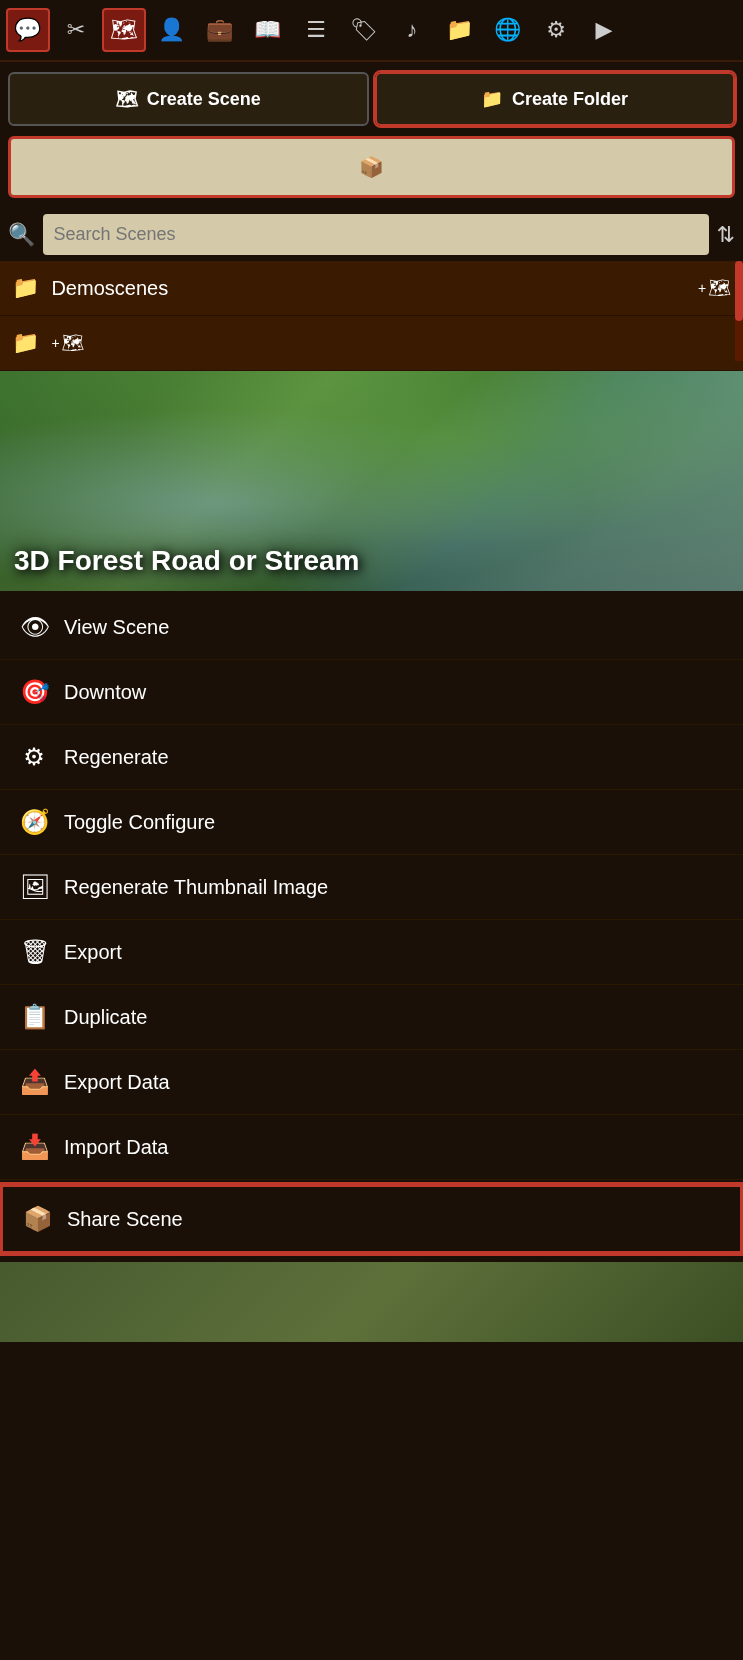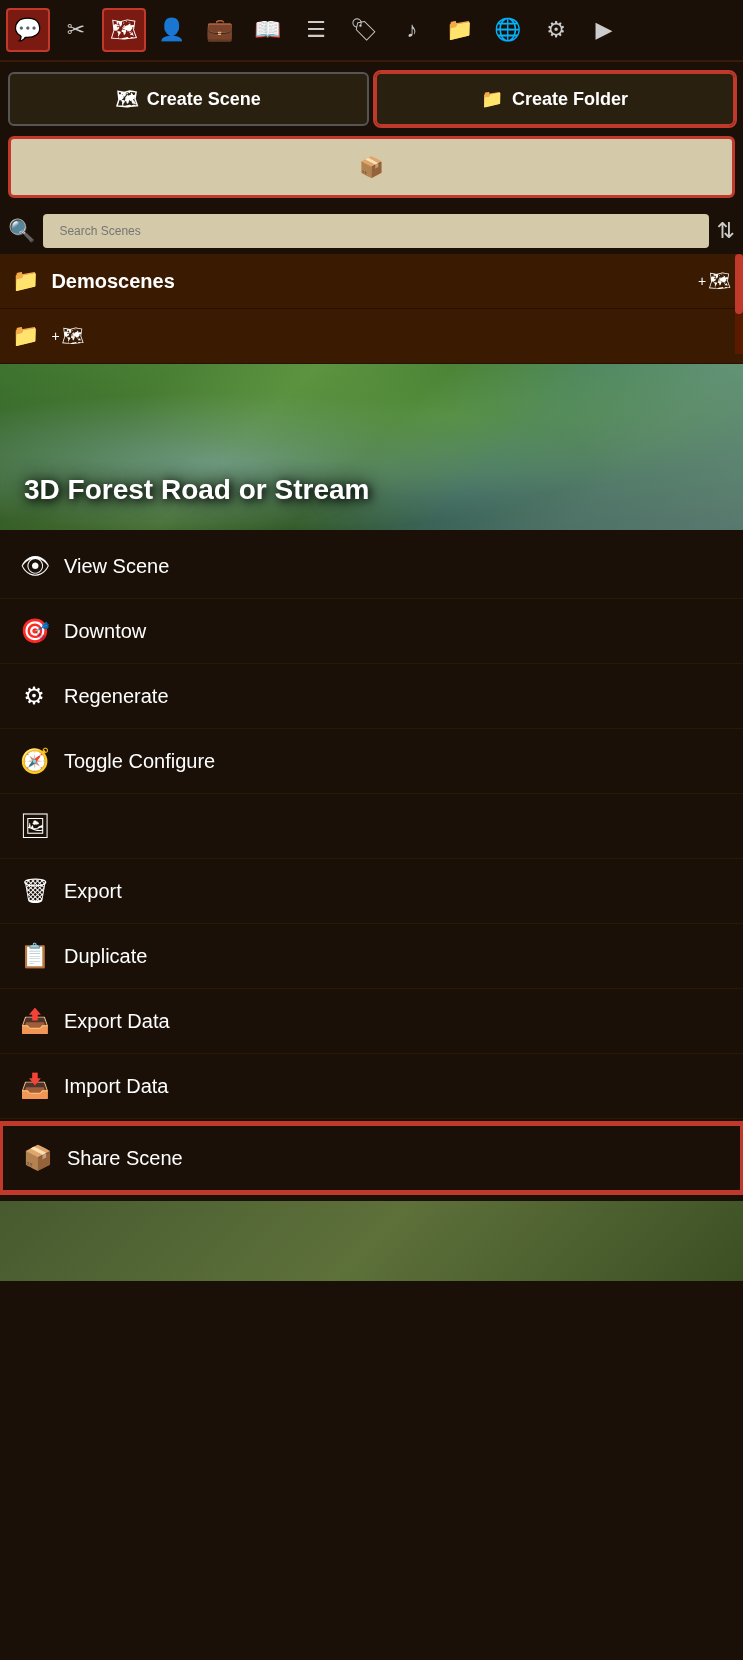--- a/index.html
+++ b/index.html
@@ -94,22 +94,22 @@
     }
     .search-icon-wrap {
       font-size: 22px;
       color: #ccc;
     }
     .search-input {
       flex: 1;
       background: #d4c9a8;
       border: none;
       border-radius: 4px;
-      padding: 10px 16px;
-      font-size: 12px;
+      padding: 10px 10px;
+      font-size: 18px;
       color: #666;
       outline: none;
     }
     .sort-icon-wrap {
       font-size: 22px;
       color: #ccc;
       cursor: pointer;
     }
 
     
@@ -121,21 +121,21 @@
       border-bottom: 1px solid #2a1000;
       cursor: pointer;
       position: relative;
     }
     .folder-row .folder-icon {
       font-size: 22px;
       margin-right: 12px;
     }
     .folder-row .folder-label {
       font-size: 20px;
-      font-weight: bold;
+      font-weight: normal;
       flex: 1;
       white-space: nowrap;
       overflow: hidden;
       text-overflow: ellipsis;
     }
     .folder-add-btn {
       font-size: 18px;
       color: #fff;
       background: none;
       border: none;
@@ -160,26 +160,26 @@
     .scrollbar-thumb {
       width: 100%;
       height: 60px;
       background: #c0392b;
       border-radius: 4px;
     }
 
     
     .scene-thumbnail {
       width: 100%;
-      height: 166px;
+      height: 220px;
       background: linear-gradient(135deg, #3d6b2e 0%, #5a8a3a 20%, #7aaa50 35%, #4a7a30 50%, #6090a0 65%, #8ab0c0 80%, #a0c0d0 100%);
       position: relative;
       display: flex;
       align-items: flex-end;
-      padding: 24px;
+      padding: 14px;
       overflow: hidden;
     }
     .scene-thumbnail::before {
       content: '';
       position: absolute;
       inset: 0;
       background:
         radial-gradient(ellipse at 60% 30%, #6aaa4a88 0%, transparent 50%),
         radial-gradient(ellipse at 30% 60%, #8ab0c088 0%, transparent 50%),
         linear-gradient(180deg, #3d7a3088 0%, #1a3a1888 100%);
@@ -313,20 +313,21 @@
     <span>Regenerate</span>
   </div>
 
   <div class="menu-item">
     <span class="menu-icon">🧭</span>
     <span>Toggle Configure</span>
   </div>
 
   <div class="menu-item">
     <span class="menu-icon">🖼</span>
+    <span>Regenerate Thumbnail Image</span>
   </div>
 
   <div class="menu-item">
     <span class="menu-icon">🗑</span>
     <span>Export</span>
   </div>
 
   <div class="menu-item">
     <span class="menu-icon">📋</span>
     <span>Duplicate</span>

